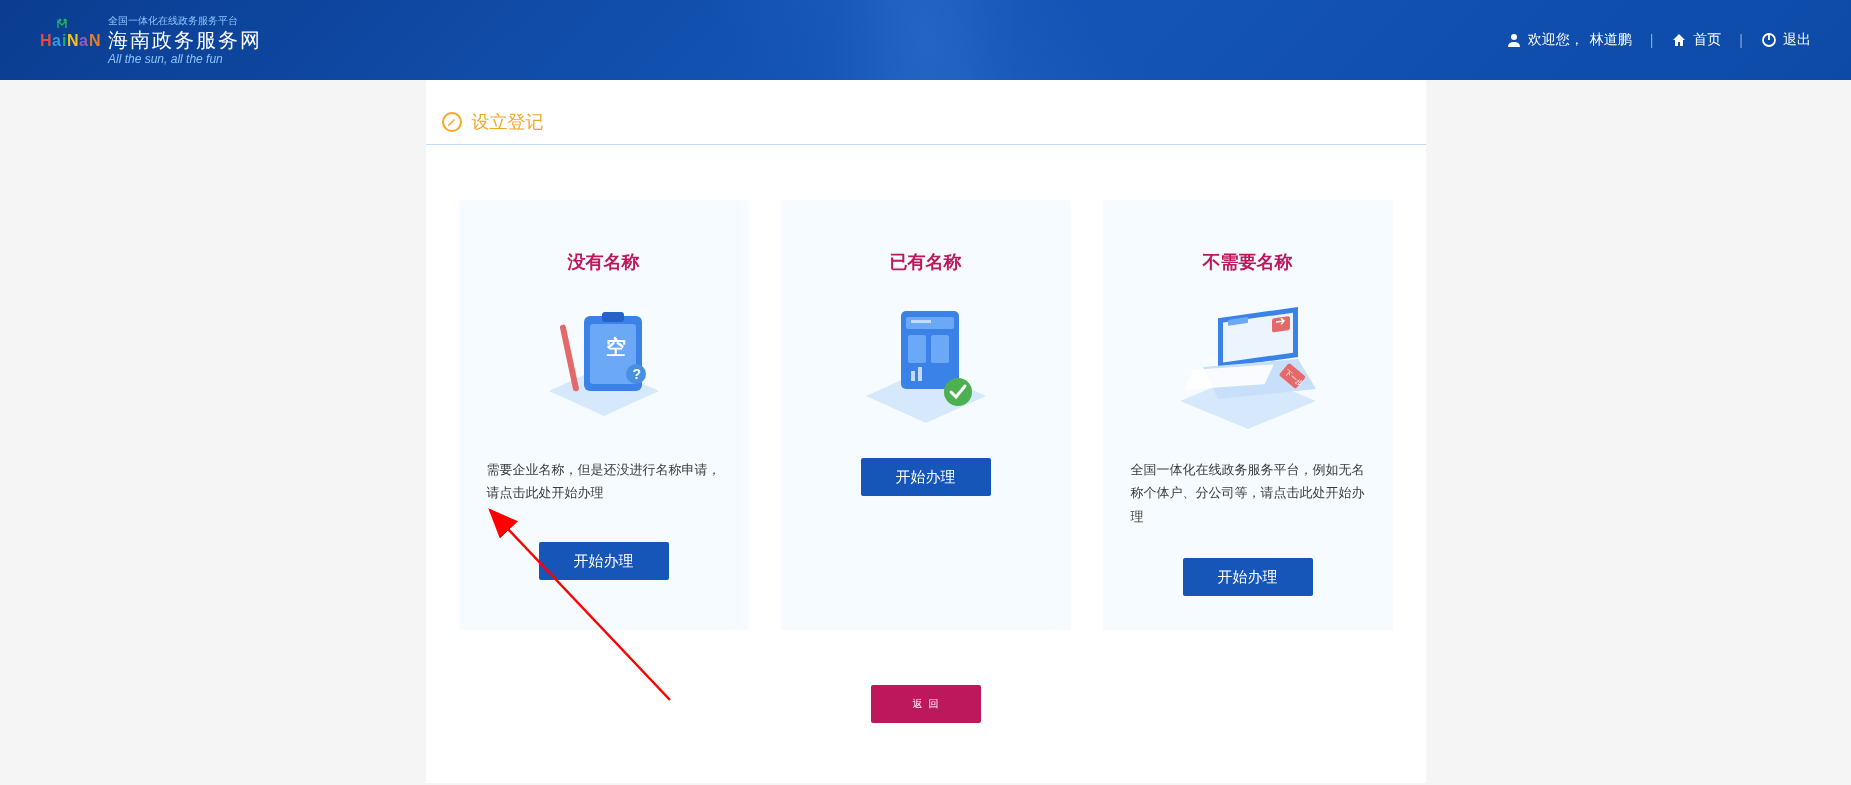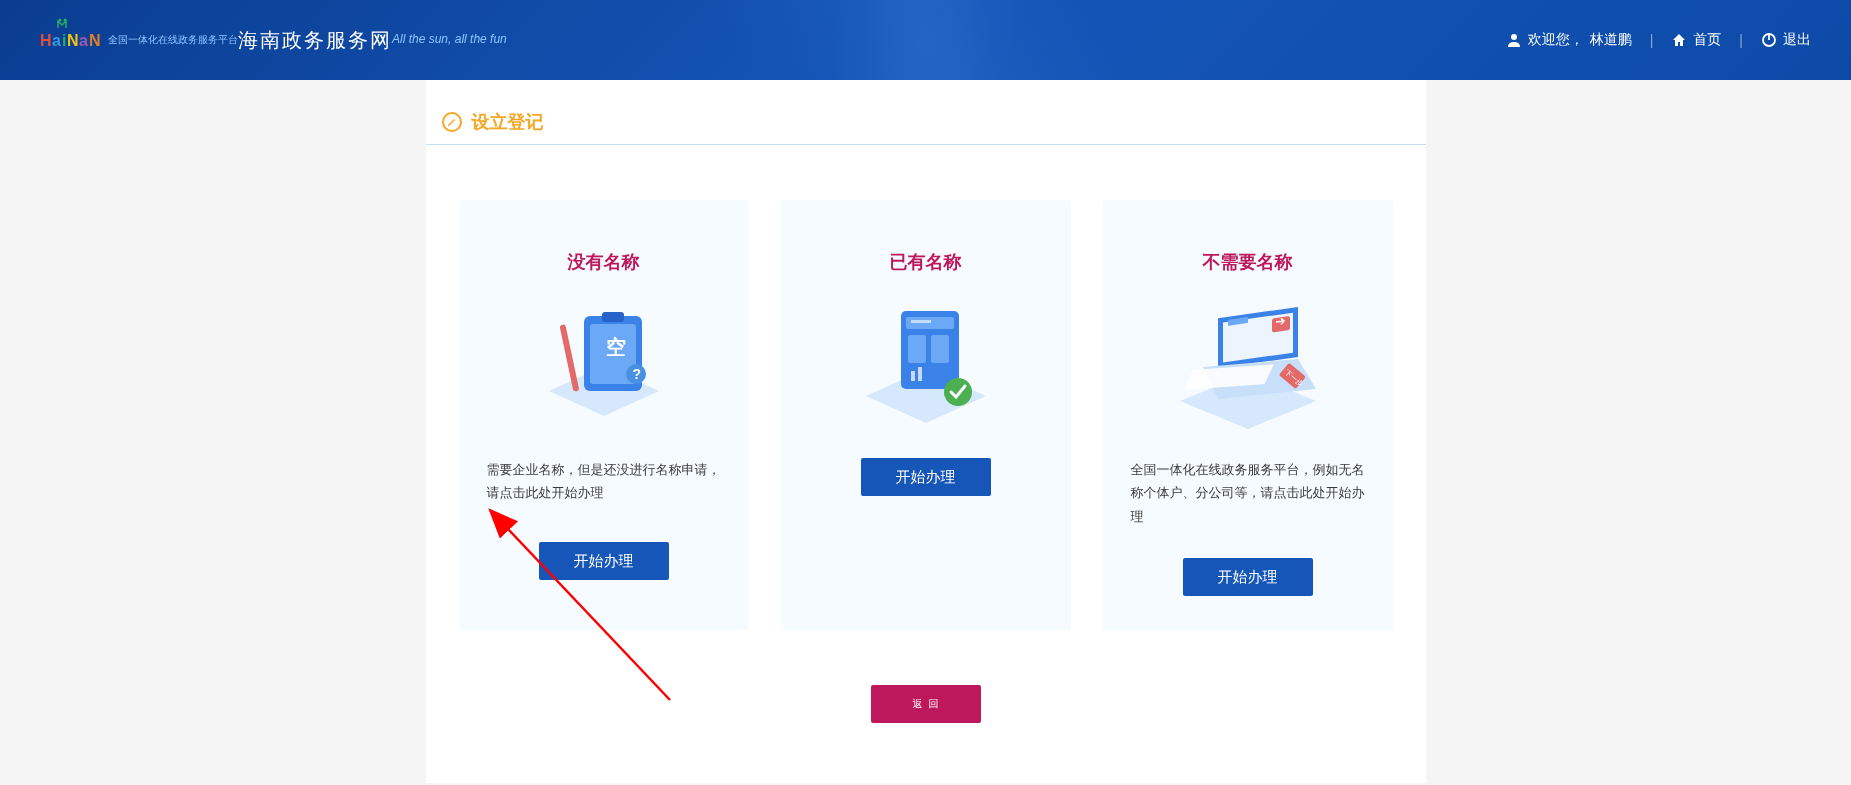--- a/index.html
+++ b/index.html
@@ -32,22 +32,21 @@
       gap: 8px;
       position: relative;
       z-index: 1;
     }
     .logo-graphic {
       width: 60px; height: 45px;
       position: relative;
     }
     .logo-text-wrap {
       display: flex;
-      flex-direction: row;
-      align-items: center;
+      flex-direction: column;
     }
     .logo-sub {
       font-size: 10px;
       color: #8ec5ff;
       line-height: 1.2;
     }
     .logo-title {
       font-size: 20px;
       color: #fff;
       font-weight: 500;
@@ -87,21 +86,21 @@
       display: flex;
       align-items: center;
       gap: 10px;
       padding: 0 16px 10px 16px;
       border-bottom: 1px solid #c5dff5;
       margin-bottom: 55px;
     }
     .section-title-text {
       color: #f5a623;
       font-size: 18px;
-      font-weight: 700;
+      font-weight: 400;
     }
     .title-icon {
       width: 20px; height: 20px;
       border: 2px solid #f5a623;
       border-radius: 50%;
       display: flex;
       align-items: center;
       justify-content: center;
       color: #f5a623;
       font-size: 12px;

